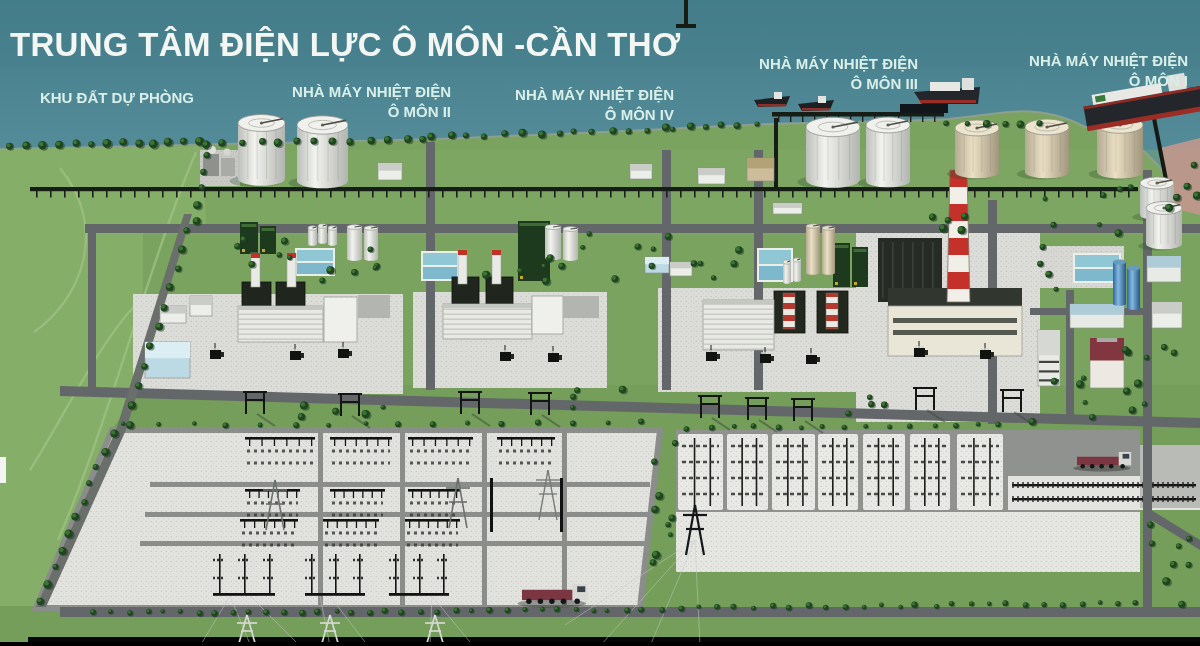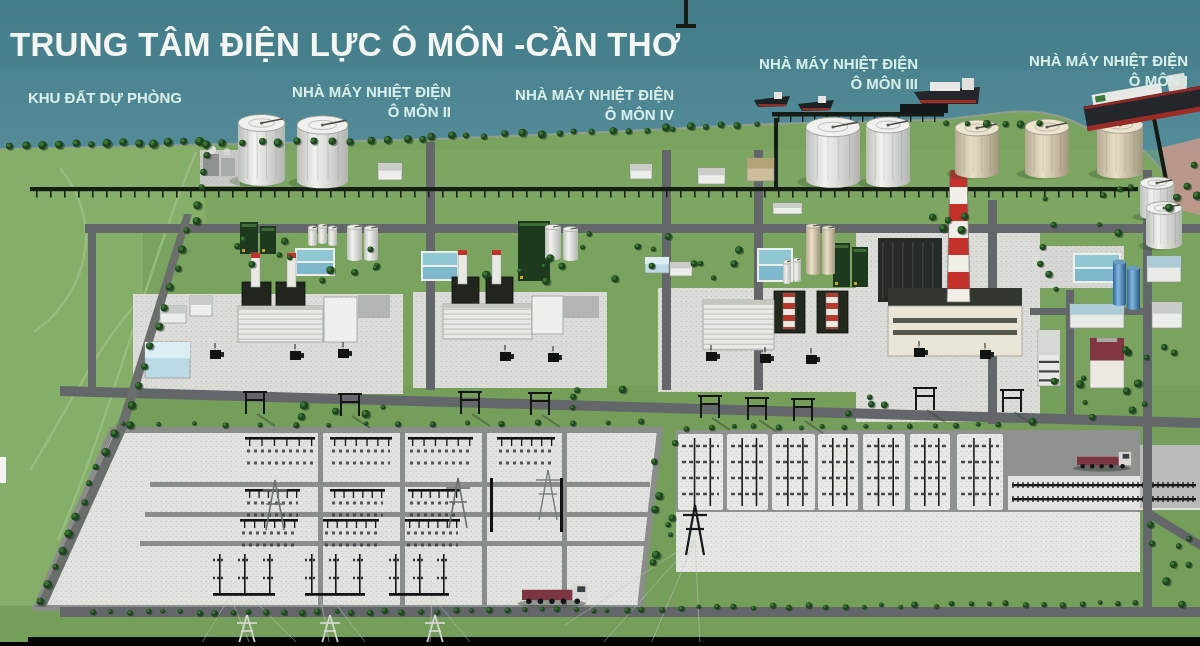--- a/index.html
+++ b/index.html
@@ -5,21 +5,21 @@
   html,body{margin:0;padding:0;background:#000;}
   #stage{position:relative;width:1200px;height:642px;overflow:hidden;
          font-family:"Liberation Sans",sans-serif;background:#5d95a1;}
   #scene-svg{position:absolute;left:0;top:0;width:1200px;height:646px;display:block;}
   .overlay{position:absolute;left:0;top:0;width:1200px;height:646px;pointer-events:none;}
   .main-title{position:absolute;left:10px;top:26px;width:680px;
     font-size:33px;font-weight:bold;letter-spacing:.3px;color:var(--title_text,#f3f6f2);
     white-space:nowrap;}
   .area-label{position:absolute;font-size:15px;font-weight:bold;line-height:1.3;
     color:var(--label_text,#d8efe9);text-align:right;}
-  .lbl-reserve{left:0;top:88px;width:182px;}
+  .lbl-reserve{left:12px;top:88px;width:182px;}
   .lbl-omon2{left:255px;top:82px;width:196px;}
   .lbl-omon4{left:478px;top:85px;width:196px;}
   .lbl-omon3{left:722px;top:54px;width:196px;}
   .lbl-omon1{left:962px;top:51px;width:226px;}
 </style>
 </head>
 <body>
 
 <div id="stage">
   <svg id="scene-svg" viewBox="0 0 1200 646">

